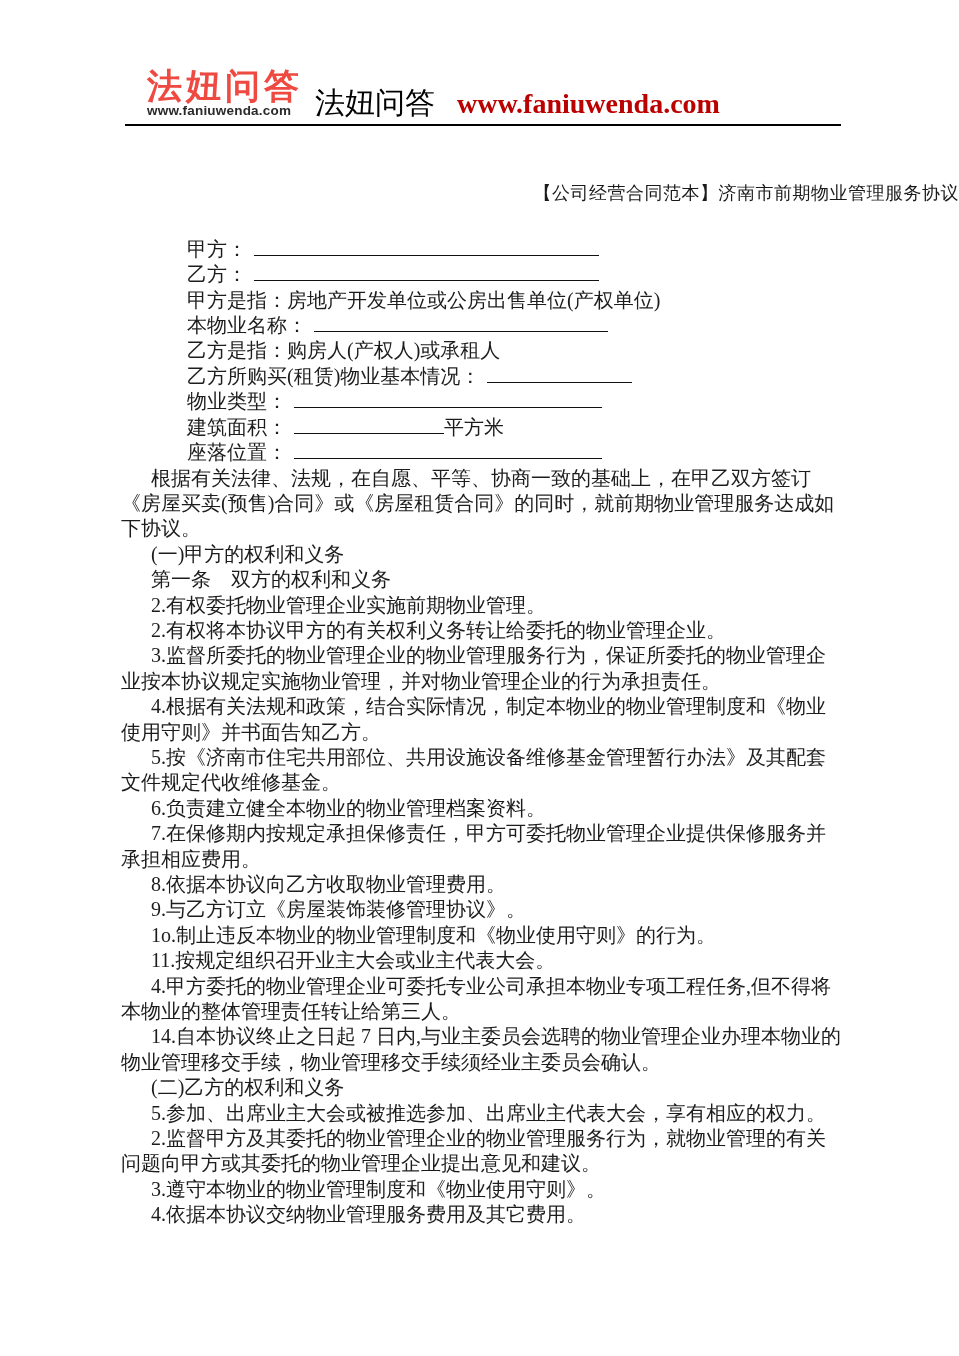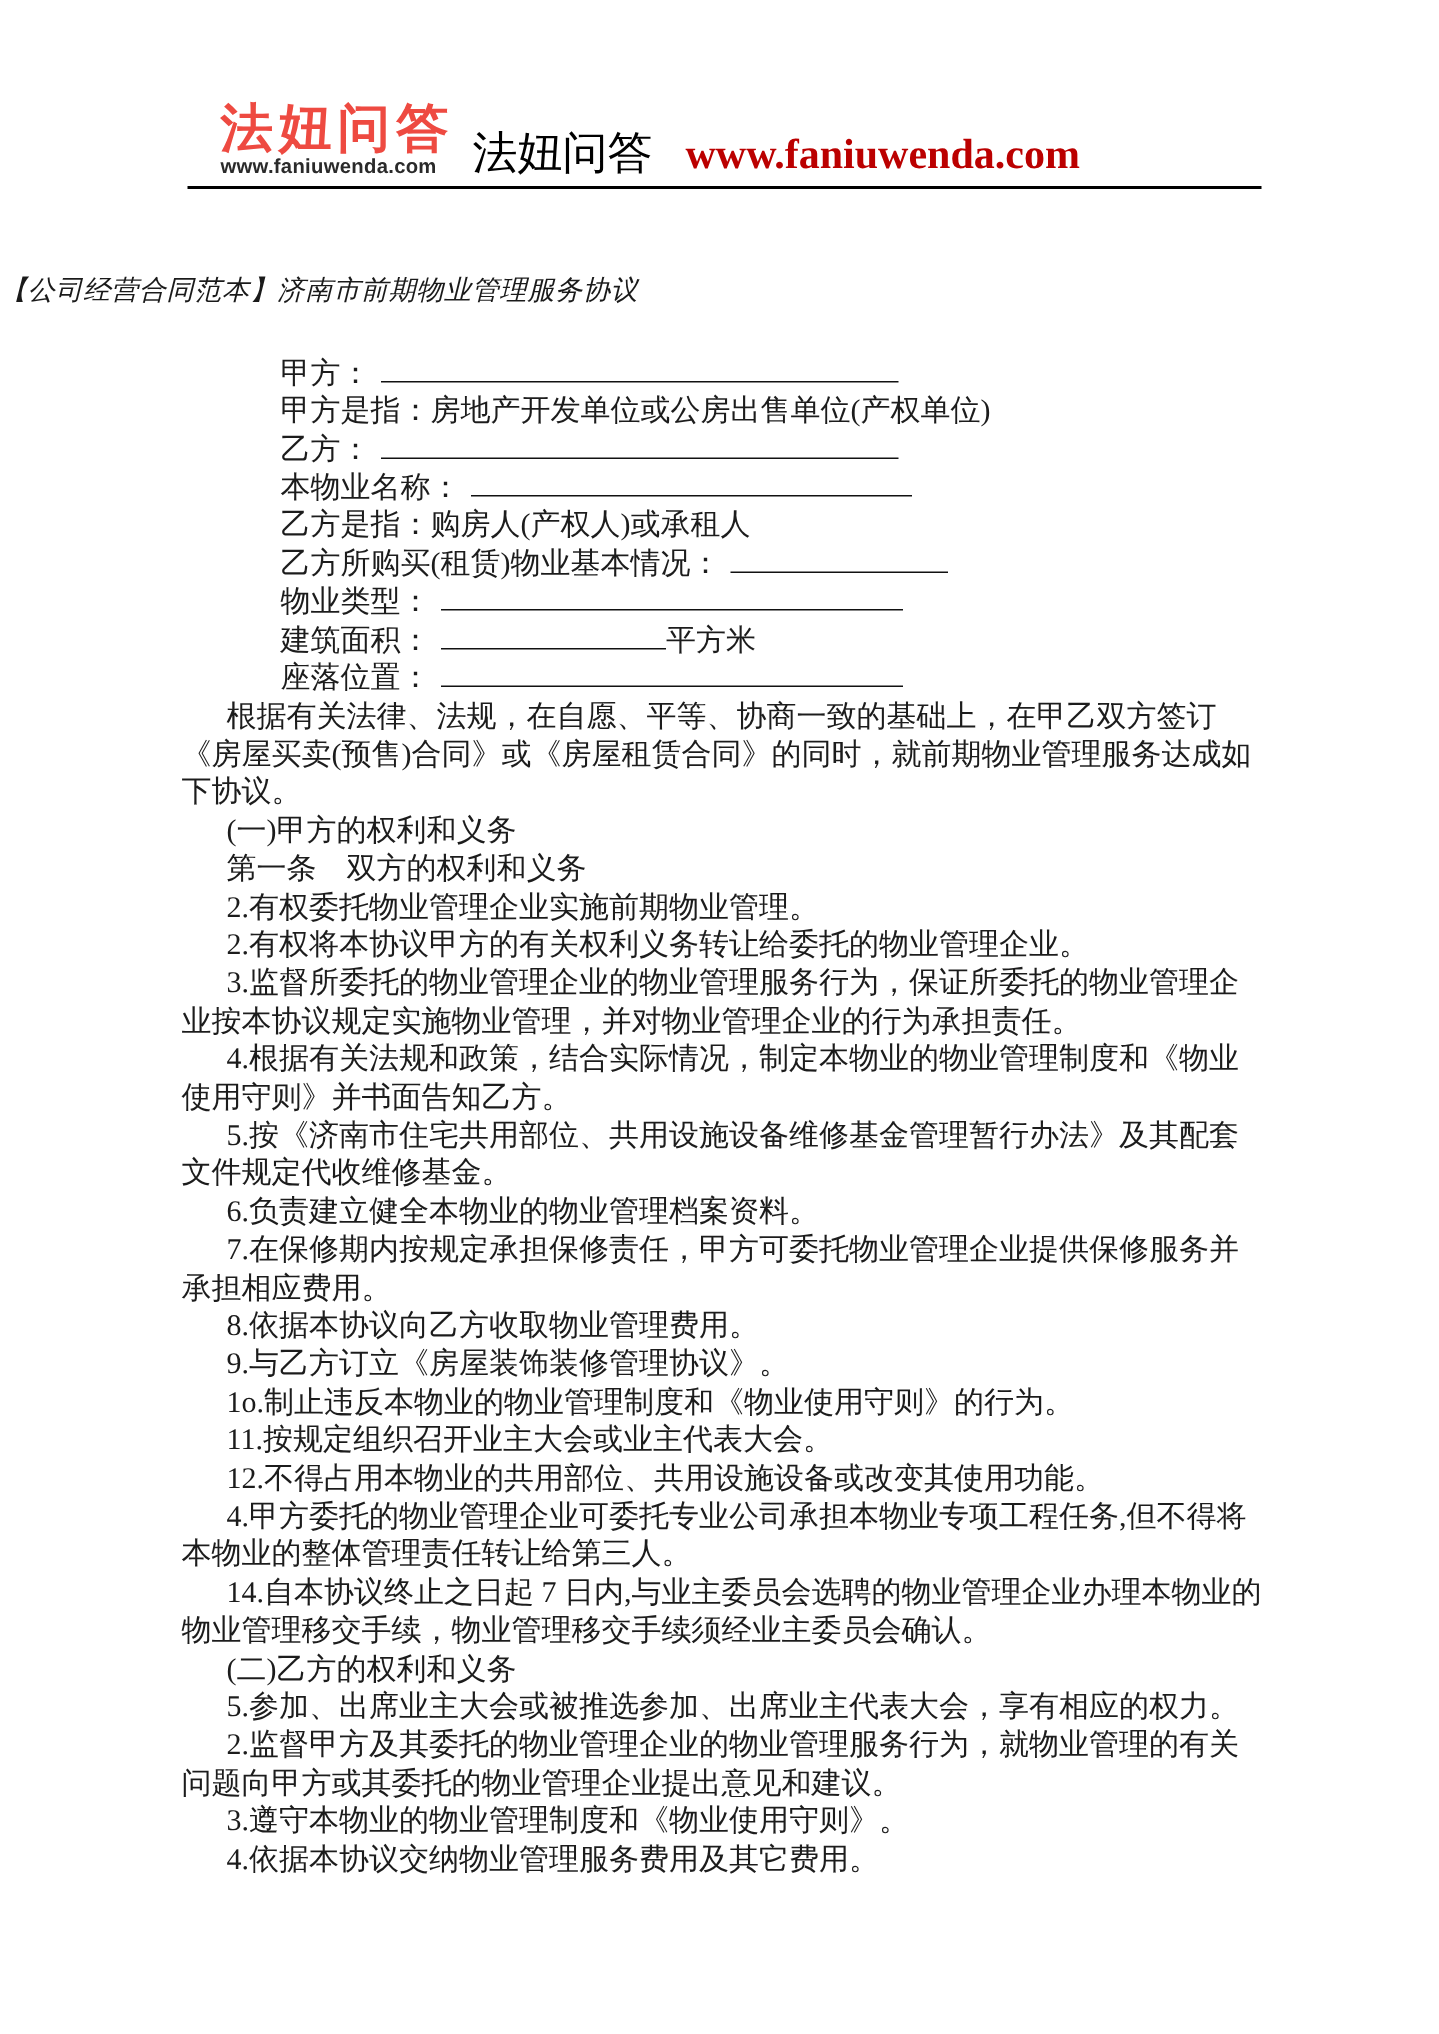--- a/index.html
+++ b/index.html
@@ -29,22 +29,22 @@
   .brand-name{font-size:30px;line-height:1;color:#000;margin-left:12px;padding-bottom:1px;}
   .brand-url{
     font-size:28px;line-height:1;font-weight:bold;
     color:#bb0000;margin-left:22px;padding-bottom:1px;
     font-family:"Liberation Serif","DejaVu Serif",serif;
   }
   .header-rule{border:none;border-top:2px solid #000;margin:5px 0 0 0;height:0;}
 
   
   .doc-title{
-    text-align:left;font-size:18px;font-weight:normal;
-    color:#1a1a1a;margin:55px 0 0 0;letter-spacing:0.5px;font-style:italic;
+    text-align:right;font-size:18px;font-weight:normal;
+    color:#1a1a1a;margin:55px 0 0 0;letter-spacing:0.5px;
   }
   .content{width:722px;margin:32px 0 0 121px;font-size:20px;line-height:25.4px;}
   .form-line{padding-left:66px;white-space:nowrap;}
   .blank{
     display:inline-block;height:16px;margin-left:7px;
     border-bottom:1.4px solid #111;vertical-align:baseline;
   }
   .para{margin:0;text-indent:30px;}
 </style>
 </head>
@@ -62,22 +62,22 @@
       <span class="brand-url">www.faniuwenda.com</span>
     </div>
     <hr class="header-rule">
   </div>
 
   <h1 class="doc-title">【公司经营合同范本】济南市前期物业管理服务协议</h1>
 
   <div class="content">
     <div>
         <div class="form-line"><span>甲方：</span><span class="blank" style="width: 345px;"></span></div>
+        <div class="form-line"><span>乙方：</span><span class="blank" style="width: 345px;"></span></div>
         <div class="form-line"><span>甲方是指：房地产开发单位或公房出售单位(产权单位)</span></div>
-        <div class="form-line"><span>乙方：</span><span class="blank" style="width: 345px;"></span></div>
         <div class="form-line"><span>本物业名称：</span><span class="blank" style="width: 294px;"></span></div>
         <div class="form-line"><span>乙方是指：购房人(产权人)或承租人</span></div>
         <div class="form-line"><span>乙方所购买(租赁)物业基本情况：</span><span class="blank" style="width: 145px;"></span></div>
         <div class="form-line"><span>物业类型：</span><span class="blank" style="width: 308px;"></span></div>
         <div class="form-line"><span>建筑面积：</span><span class="blank" style="width: 150px;"></span><span>平方米</span></div>
         <div class="form-line"><span>座落位置：</span><span class="blank" style="width: 308px;"></span></div>
       </div>
     <div>
         <p class="para">根据有关法律、法规，在自愿、平等、协商一致的基础上，在甲乙双方签订《房屋买卖(预售)合同》或《房屋租赁合同》的同时，就前期物业管理服务达成如下协议。</p>
         <p class="para">(一)甲方的权利和义务</p>
@@ -86,21 +86,20 @@
         <p class="para">2.有权将本协议甲方的有关权利义务转让给委托的物业管理企业。</p>
         <p class="para">3.监督所委托的物业管理企业的物业管理服务行为，保证所委托的物业管理企业按本协议规定实施物业管理，并对物业管理企业的行为承担责任。</p>
         <p class="para">4.根据有关法规和政策，结合实际情况，制定本物业的物业管理制度和《物业使用守则》并书面告知乙方。</p>
         <p class="para">5.按《济南市住宅共用部位、共用设施设备维修基金管理暂行办法》及其配套文件规定代收维修基金。</p>
         <p class="para">6.负责建立健全本物业的物业管理档案资料。</p>
         <p class="para">7.在保修期内按规定承担保修责任，甲方可委托物业管理企业提供保修服务并承担相应费用。</p>
         <p class="para">8.依据本协议向乙方收取物业管理费用。</p>
         <p class="para">9.与乙方订立《房屋装饰装修管理协议》。</p>
         <p class="para">1o.制止违反本物业的物业管理制度和《物业使用守则》的行为。</p>
         <p class="para">11.按规定组织召开业主大会或业主代表大会。</p>
-        <p class="para">12.不得占用本物业的共用部位、共用设施设备或改变其使用功能。</p>
         <p class="para">4.甲方委托的物业管理企业可委托专业公司承担本物业专项工程任务,但不得将本物业的整体管理责任转让给第三人。</p>
         <p class="para">14.自本协议终止之日起 7 日内,与业主委员会选聘的物业管理企业办理本物业的物业管理移交手续，物业管理移交手续须经业主委员会确认。</p>
         <p class="para">(二)乙方的权利和义务</p>
         <p class="para">5.参加、出席业主大会或被推选参加、出席业主代表大会，享有相应的权力。</p>
         <p class="para">2.监督甲方及其委托的物业管理企业的物业管理服务行为，就物业管理的有关问题向甲方或其委托的物业管理企业提出意见和建议。</p>
         <p class="para">3.遵守本物业的物业管理制度和《物业使用守则》。</p>
         <p class="para">4.依据本协议交纳物业管理服务费用及其它费用。</p>
       </div>
   </div>
 

